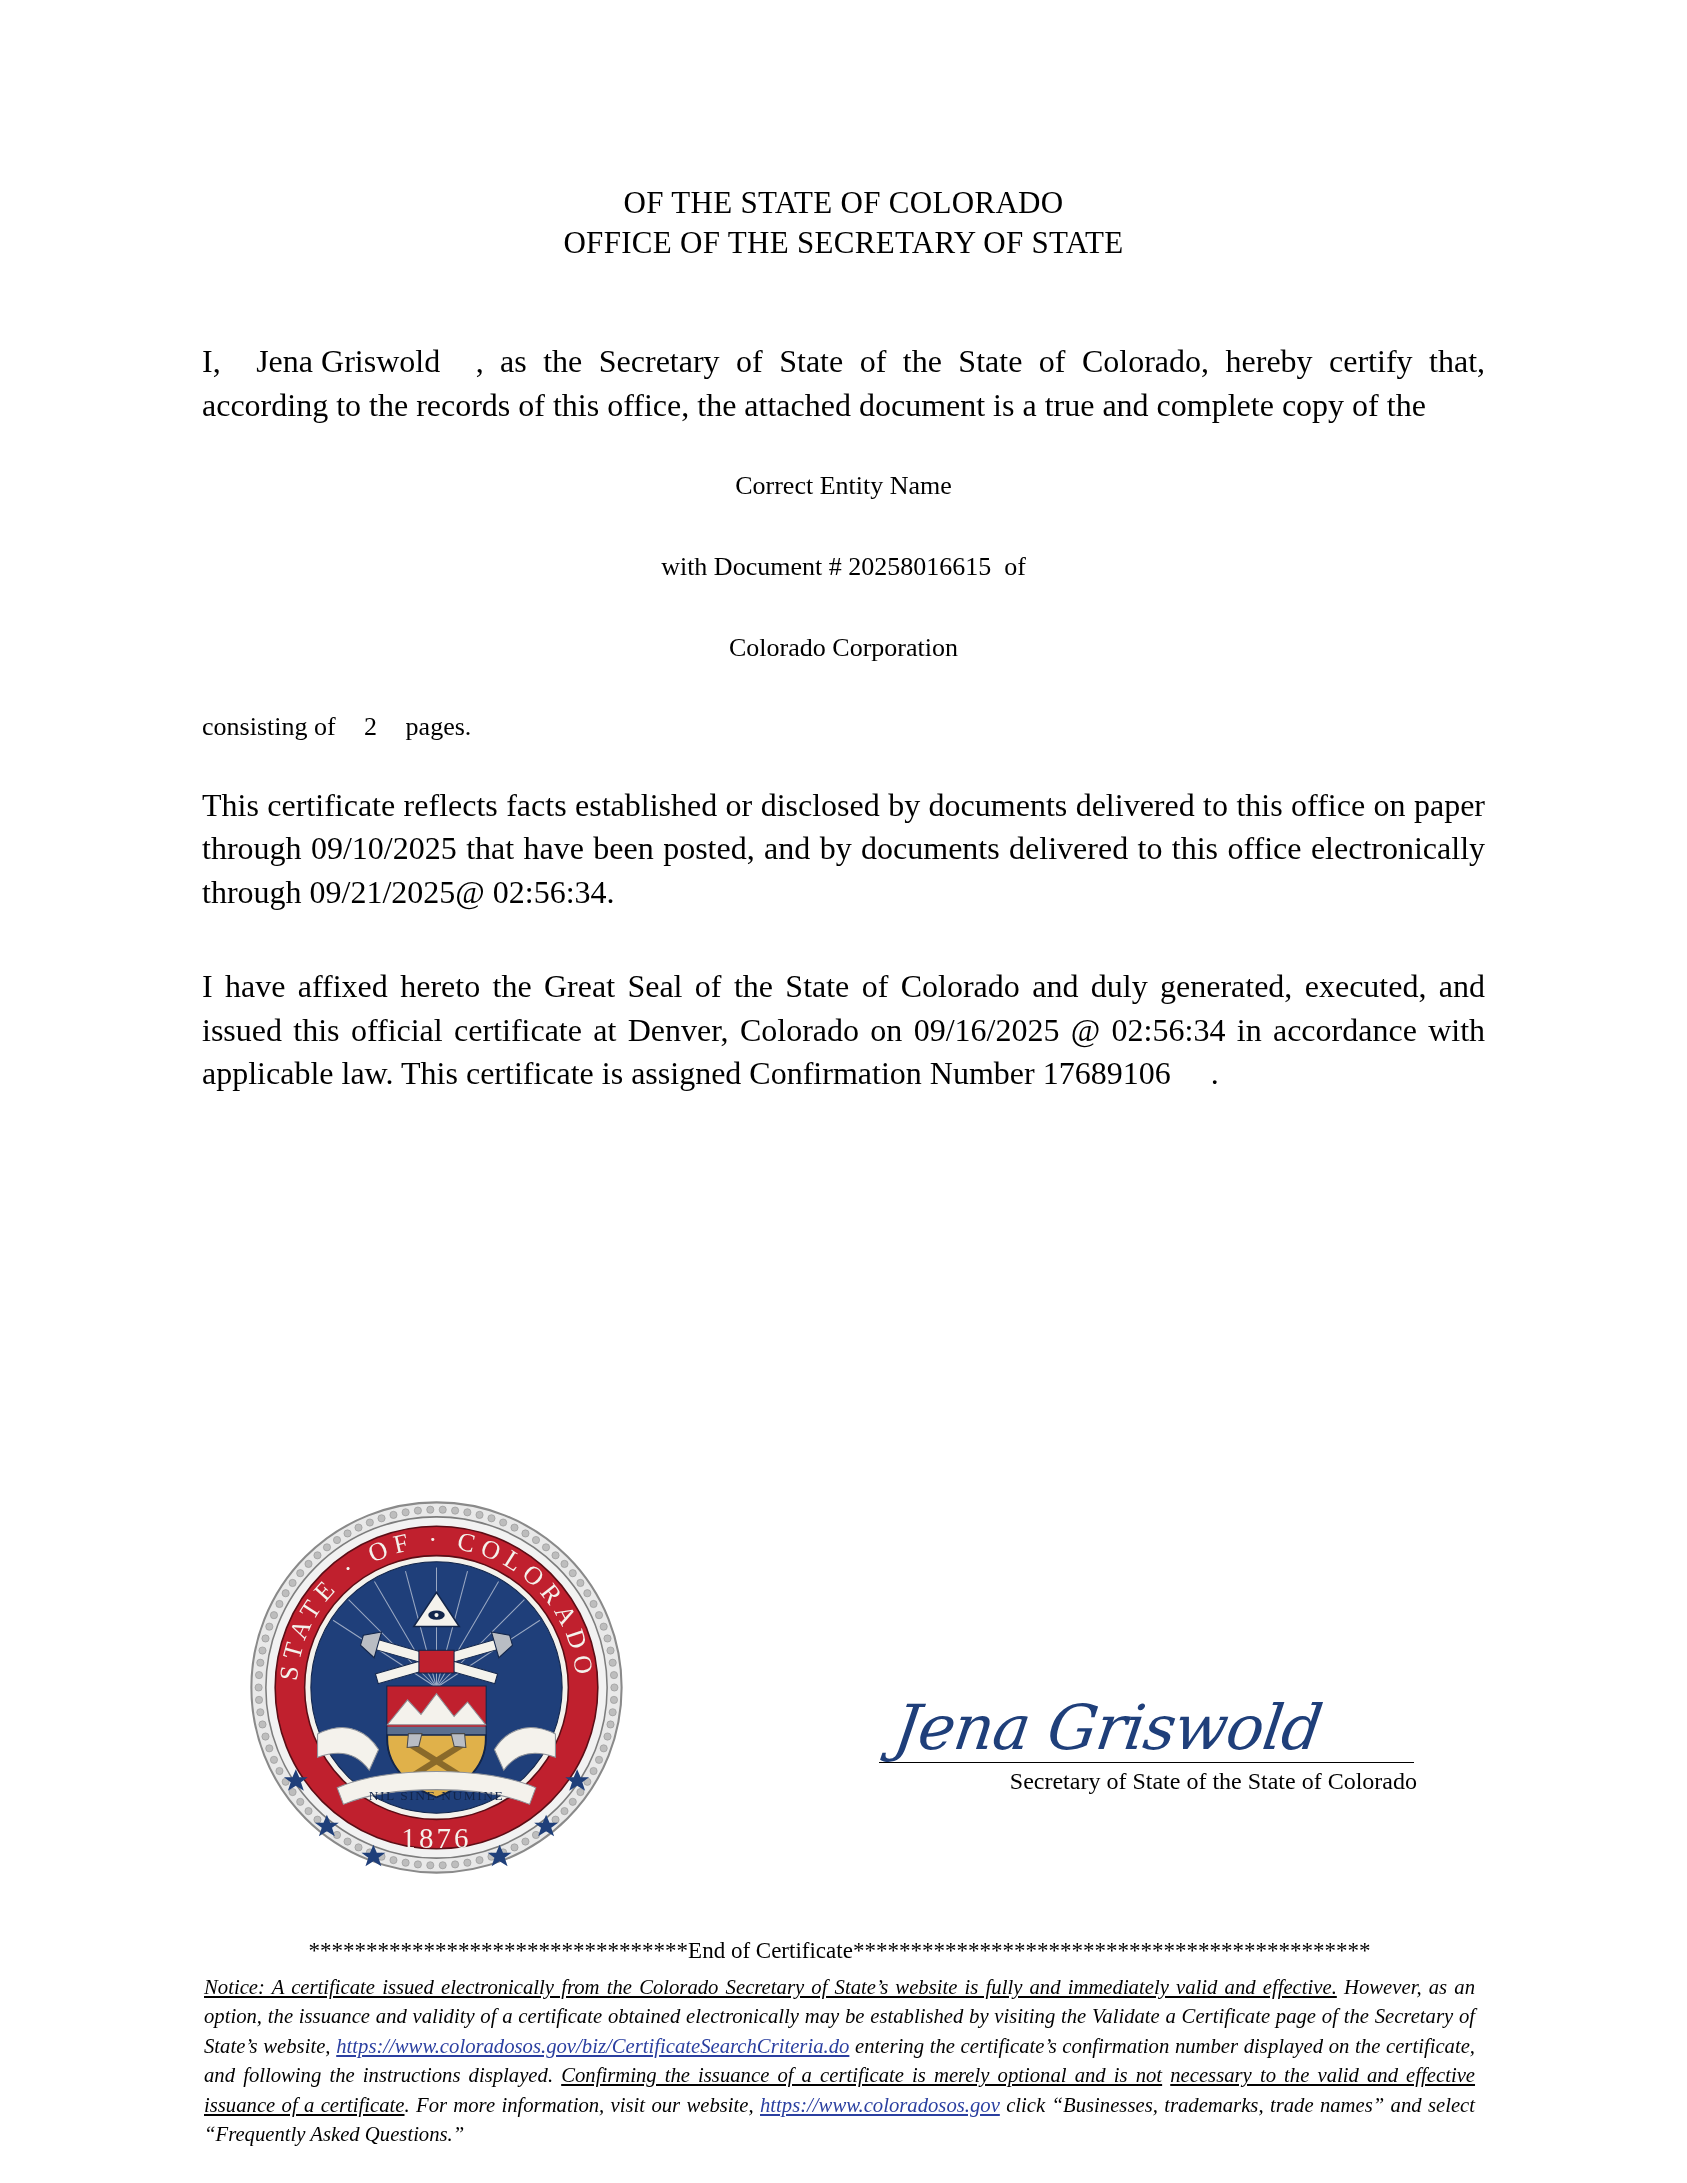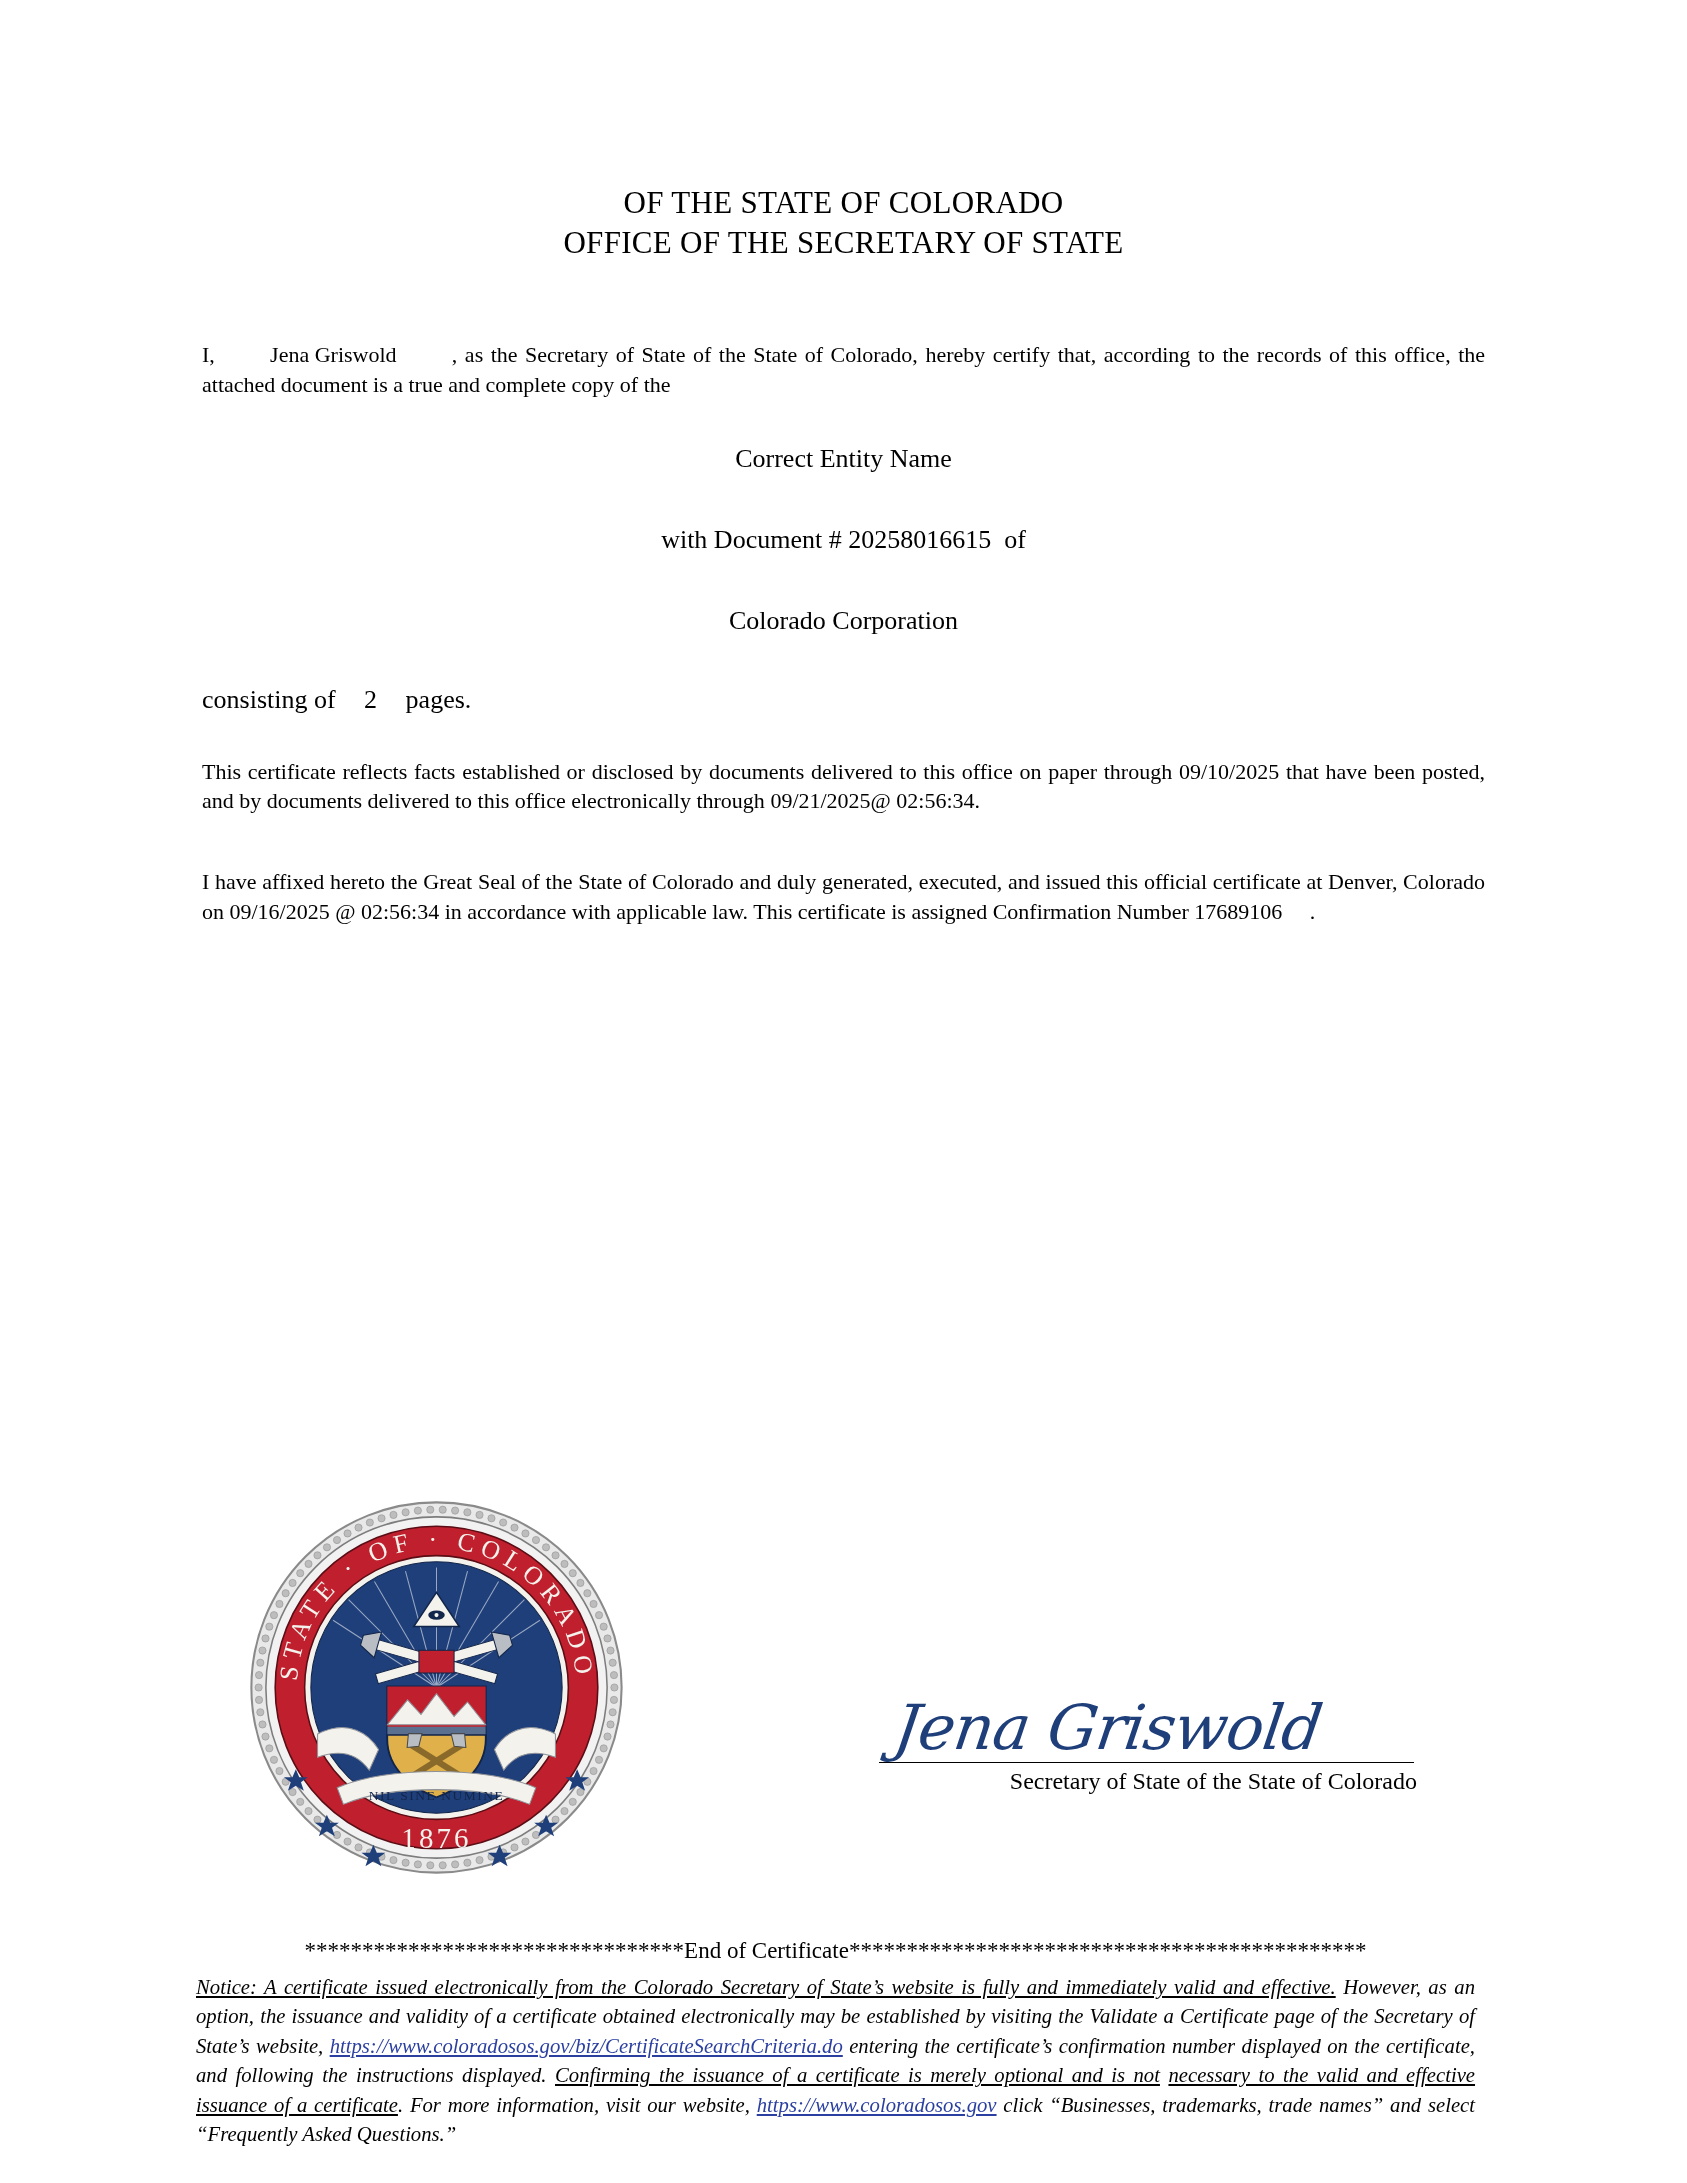--- a/index.html
+++ b/index.html
@@ -37,21 +37,21 @@
     text-align: center;
     margin-top: 67px;
     font-size: 38px;
     font-weight: bold;
     letter-spacing: 2.1px;
     font-family: "DejaVu Serif", "Liberation Serif", serif;
   }
 
   
   .para {
-    font-size: 22px;
+    font-size: 32px;
     line-height: 1.36;
     text-align: justify;
   }
   .p-intro {
     margin-top: 78px;
   }
   .fill {
     display: inline-block;
     text-align: center;
   }
@@ -119,21 +119,21 @@
   }
   .sig-label {
     text-align: right;
     font-size: 24px;
     margin-top: 5.2px;
   }
 
   
   .footer {
     position: absolute;
-    left: 196px;
+    left: 204px;
     right: 212px;
     top: 1755px;
   }
   .stars-line {
     font-size: 23px;
     text-align: center;
     letter-spacing: 0px;
     white-space: nowrap;
     overflow: hidden;
   }

